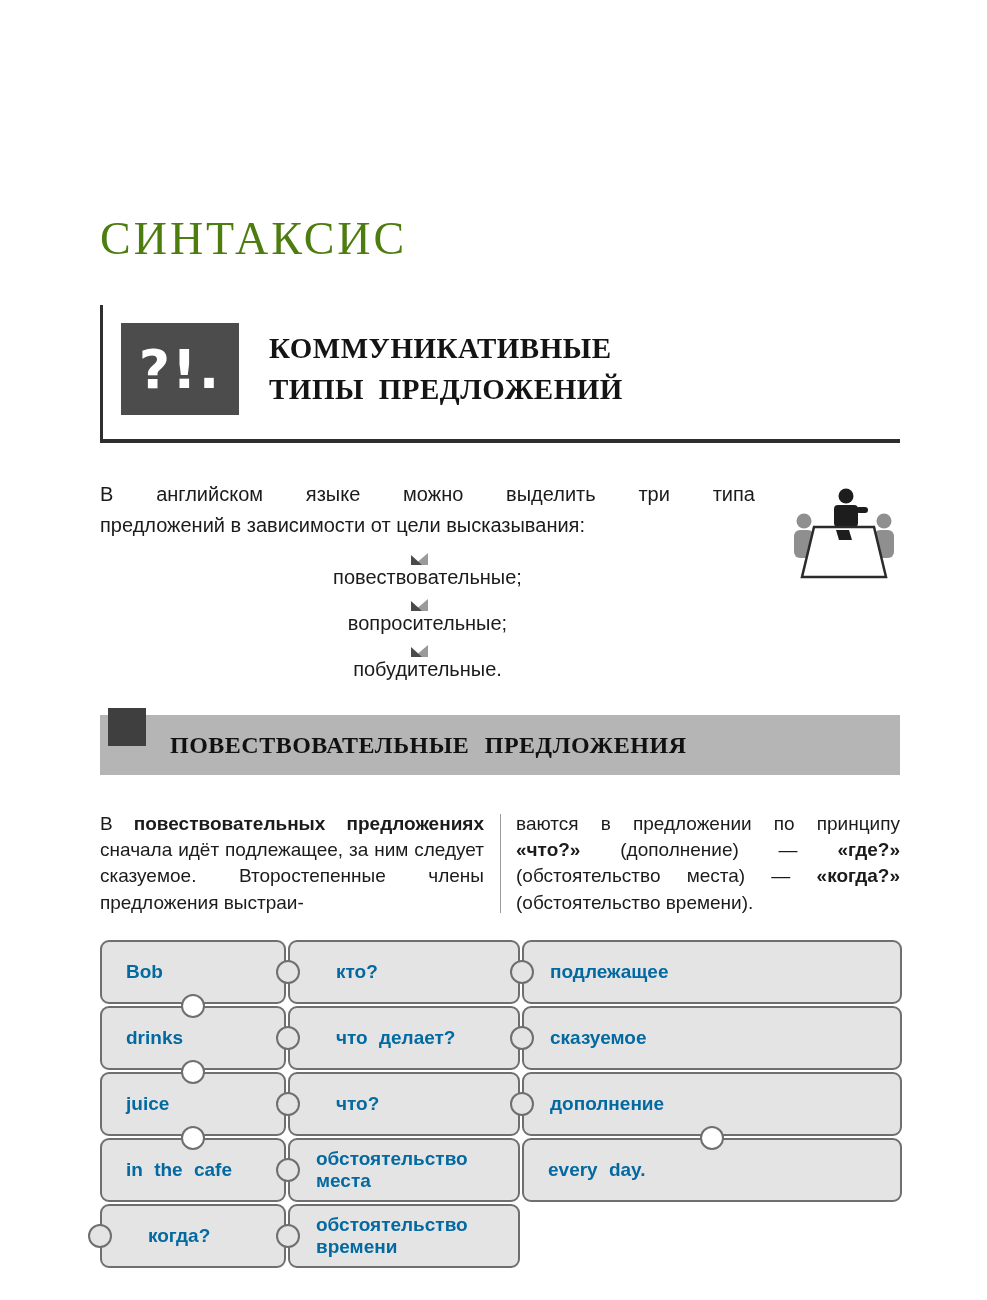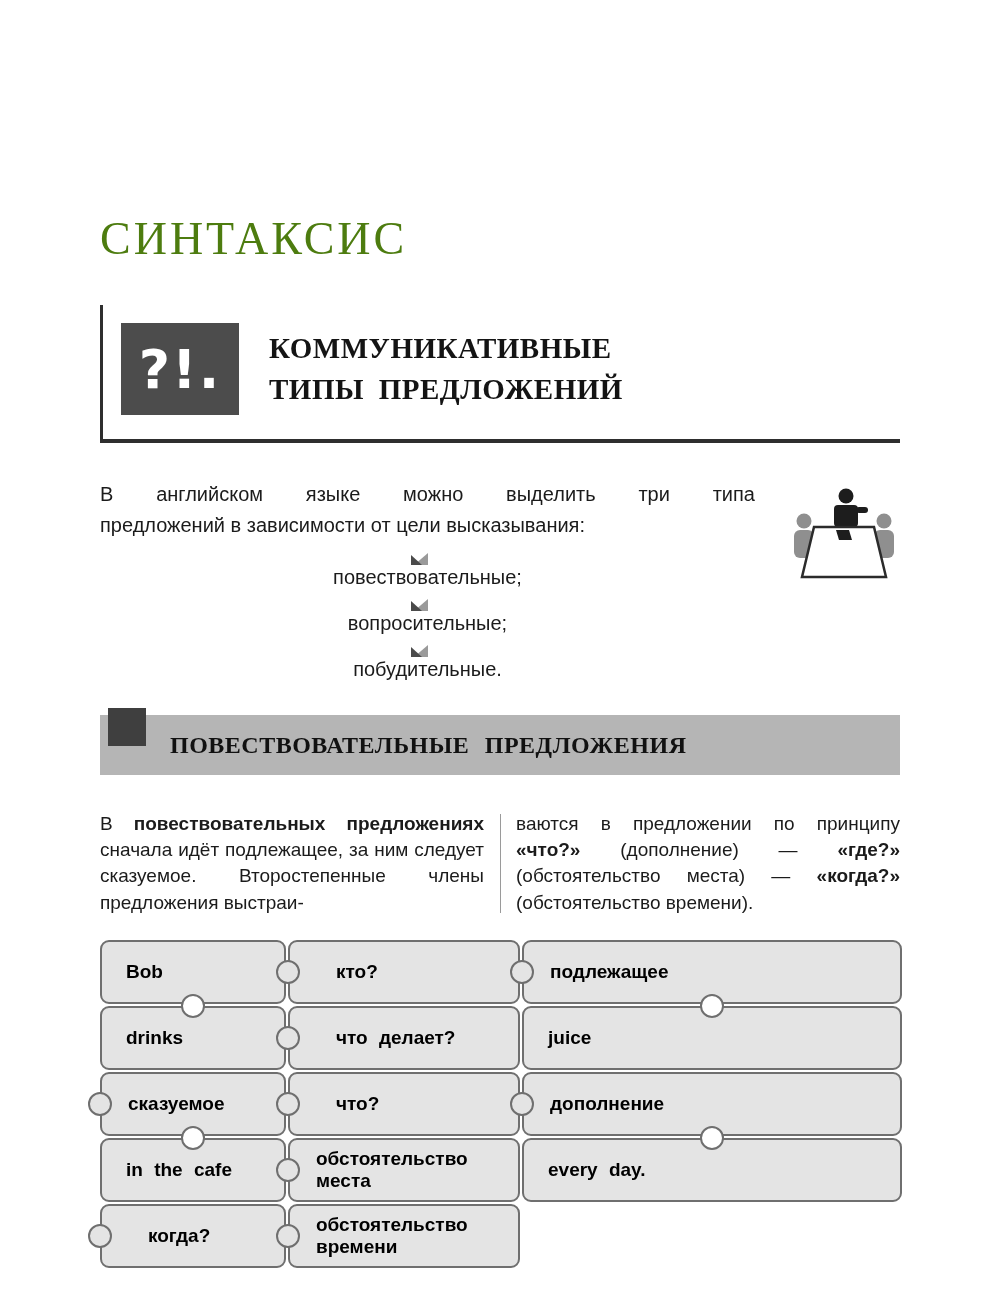--- a/index.html
+++ b/index.html
@@ -56,21 +56,21 @@
   .col{width:384px;font-size:19px;line-height:1.38;text-align:justify;}
   .col b{font-weight:bold;}
   .col-divider{width:1px;background:#9a9a9a;margin:3px 15px 3px 16px;}
 
   
   .puzzle{margin-top:24px;display:grid;grid-template-columns:186px 232px 380px;column-gap:2px;row-gap:2px;}
   .cell{
     position:relative;height:64px;background:#e4e4e4;
     border:2px solid #6f6f6f;border-radius:9px;
     display:flex;align-items:center;box-sizing:border-box;
-    font-weight:bold;font-size:19px;word-spacing:6px;color:#000000;
+    font-weight:bold;font-size:19px;word-spacing:6px;color:#0369a1;
   }
   .cell.c1{padding-left:24px;}
   .cell.c2{padding-left:46px;}
   .cell.c3{padding-left:26px;}
   .cell.knob::before{
     content:"";position:absolute;left:-14px;top:calc(50% - 12px);
     width:20px;height:20px;background:#e4e4e4;border:2px solid #6f6f6f;
     border-radius:50%;z-index:2;
   }
   .cell.vnotch::after{
@@ -155,23 +155,23 @@
   </div>
 
   <div class="puzzle">
 
     <div class="cell c1">Bob</div>
     <div class="cell c2 knob">кто?</div>
     <div class="cell c3 knob">подлежащее</div>
 
     <div class="cell c1 vnotch">drinks</div>
     <div class="cell c2 knob">что делает?</div>
+    <div class="cell c3 knob">сказуемое</div>
+
     <div class="cell c1 vnotch">juice</div>
-
-    <div class="cell c3 knob">сказуемое</div>
     <div class="cell c2 knob">что?</div>
     <div class="cell c3 knob">дополнение</div>
 
     <div class="cell c1 vnotch">in the cafe</div>
     <div class="cell c3 knob">обстоятельство места</div>
 
     <div class="cell c1 vnotch">every day.</div>
     <div class="cell c2 knob">когда?</div>
     <div class="cell c3 knob">обстоятельство времени</div>
   </div>

